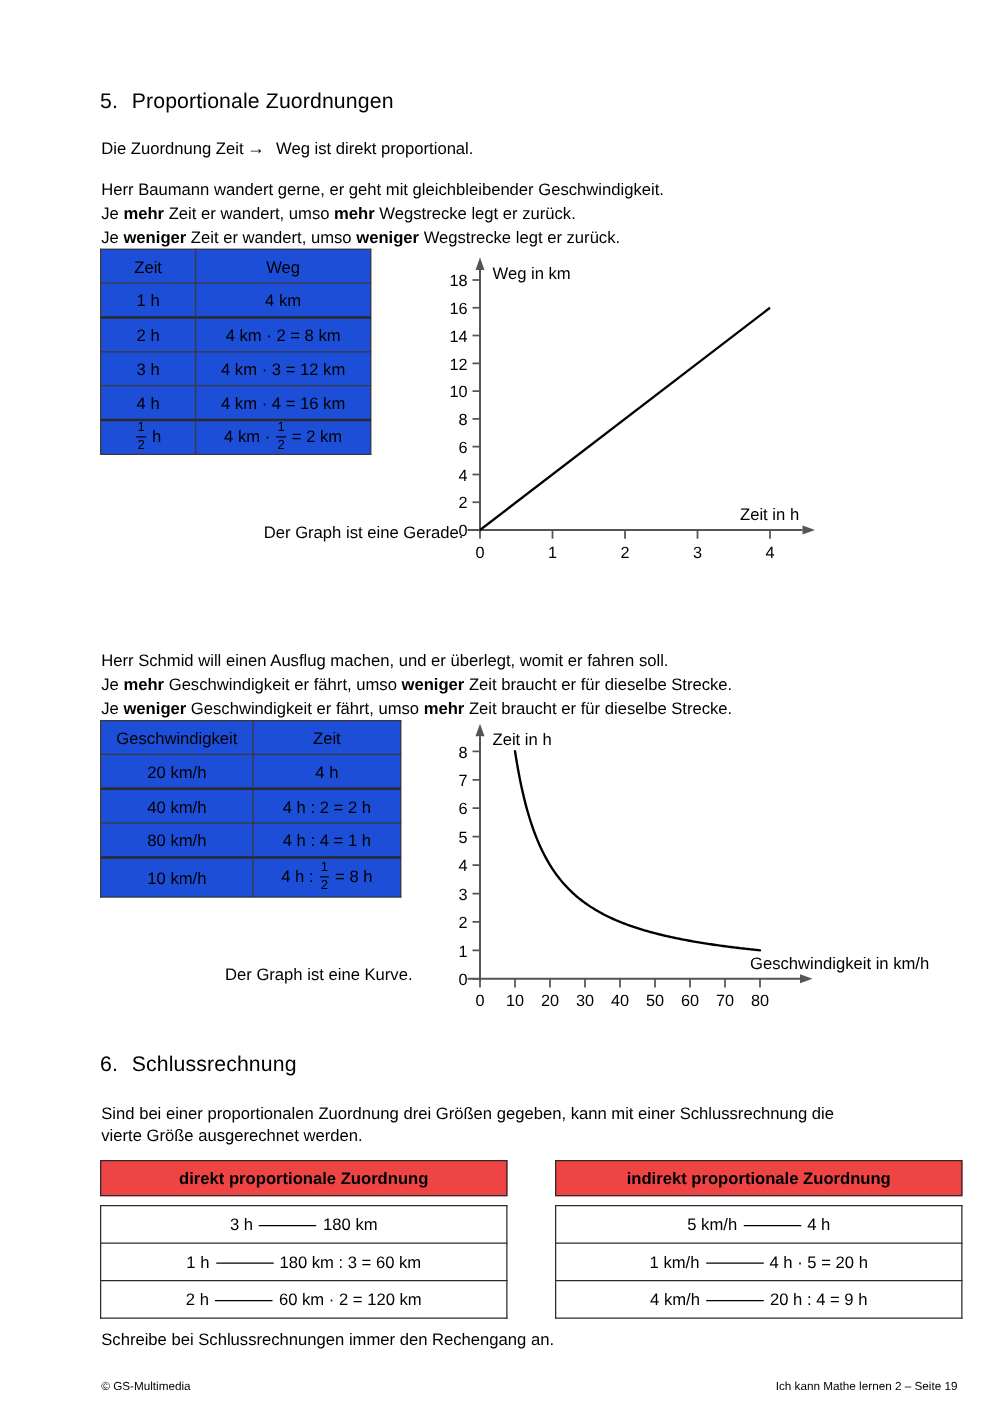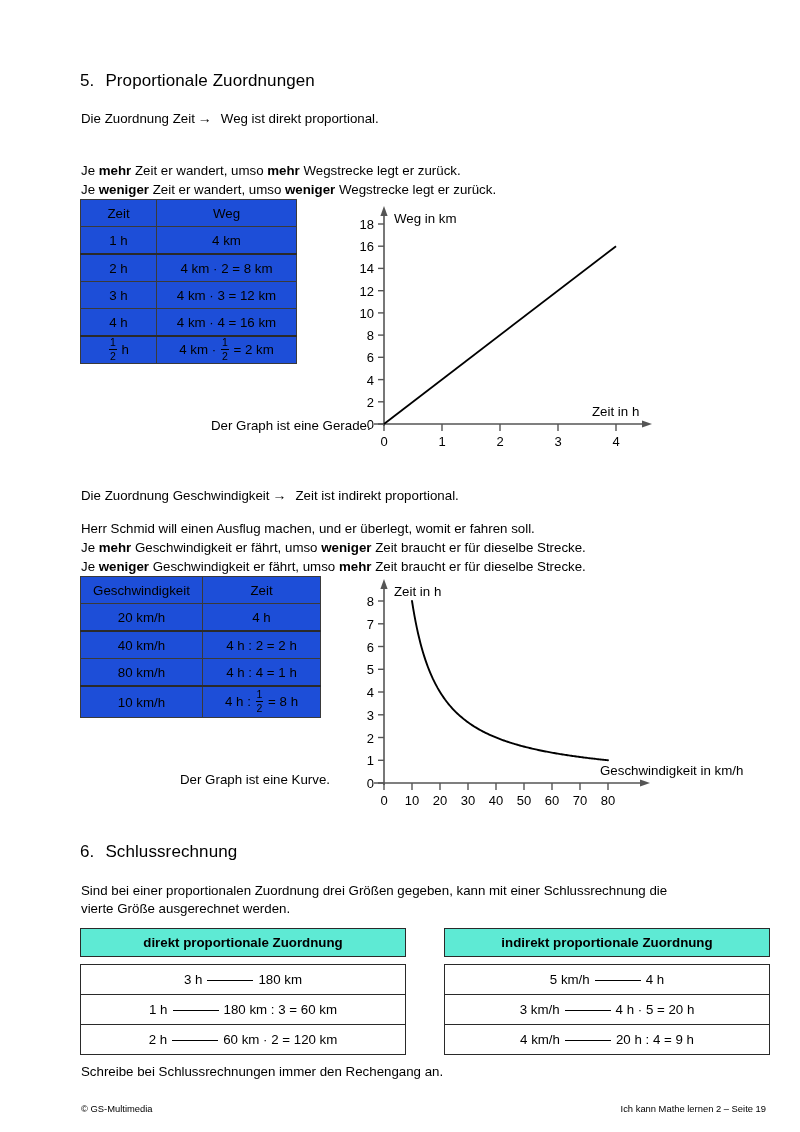--- a/index.html
+++ b/index.html
@@ -82,21 +82,21 @@
 
   
   .hdr-box {
     position: absolute;
     border: 1px solid #2a2a2a;
     font-size: 13.3px;
     font-weight: bold;
     display: flex;
     align-items: center;
     justify-content: center;
-    background: #5eead4;
+    background: #ef4444;
     white-space: nowrap;
   }
   .calc-table {
     position: absolute;
     border-collapse: collapse;
     table-layout: fixed;
     background: #fff;
   }
   .calc-table td {
     border: 1px solid #2a2a2a;
@@ -134,20 +134,21 @@
 <div class="page">
 
   <div class="section-heading" style="left:80px; top:71px;">
     <span class="num">5.</span><span>Proportionale Zuordnungen</span>
   </div>
 
   <div class="para" style="left:81px; top:109px;">
     <span>Die Zuordnung Zeit</span><span class="arrow-glyph">→</span><span style="padding-left:6px;">Weg ist direkt proportional.</span>
   </div>
 
+  <div class="para" style="left:81px; top:142px;">Herr Baumann wandert gerne, er geht mit gleichbleibender Geschwindigkeit.</div>
 
   <div class="para" style="left:81px; top:161px;">
     <span>Je </span><b>mehr</b><span> Zeit er wandert, umso </span><b>mehr</b><span> Wegstrecke legt er zurück.</span>
   </div>
 
   <div class="para" style="left:81px; top:180px;">
     <span>Je </span><b>weniger</b><span> Zeit er wandert, umso </span><b>weniger</b><span> Wegstrecke legt er zurück.</span>
   </div>
 
   <table class="dtable" style="left:80px; top:199px; width:216px;">
@@ -245,23 +246,20 @@
         <text x="264" y="248">4</text>
       </g>
 
       <line x1="32" y1="226" x2="264" y2="48.2" stroke="#000000" stroke-width="1.8"></line>
 
       <text class="axis-title" x="42" y="25" fill="#000">Weg in km</text>
       <text class="axis-title" x="240" y="218" fill="#000">Zeit in h</text>
     </svg>
   </div>
 
-  <div class="para" style="left:81px; top:486px;">
-    <span>Die Zuordnung Geschwindigkeit</span><span class="arrow-glyph">→</span><span style="padding-left:6px;">Zeit ist indirekt proportional.</span>
-  </div>
 
   <div class="para" style="left:81px; top:538px;">
     <span>Je </span><b>mehr</b><span> Geschwindigkeit er fährt, umso </span><b>weniger</b><span> Zeit braucht er für dieselbe Strecke.</span>
   </div>
 
   <div class="para" style="left:81px; top:519px;">Herr Schmid will einen Ausflug machen, und er überlegt, womit er fahren soll.</div>
 
   <div class="para" style="left:81px; top:557px;">
     <span>Je </span><b>weniger</b><span> Geschwindigkeit er fährt, umso </span><b>mehr</b><span> Zeit braucht er für dieselbe Strecke.</span>
   </div>
@@ -415,21 +413,21 @@
 
   <table class="calc-table" style="left:444px; top:964px; width:326px;">
     <tbody>
       <tr>
         <td>
           <span>5 km/h</span><span class="blankline"></span><span>4 h</span>
         </td>
       </tr>
       <tr>
         <td>
-          <span>3 km/h</span><span class="blankline"></span><span>4 h · 5 = 20 h</span>
+          <span>1 km/h</span><span class="blankline"></span><span>4 h · 5 = 20 h</span>
         </td>
       </tr>
       <tr>
         <td>
           <span>4 km/h</span><span class="blankline"></span><span>20 h : 4 = 9 h</span>
         </td>
       </tr>
     </tbody>
   </table>
 

